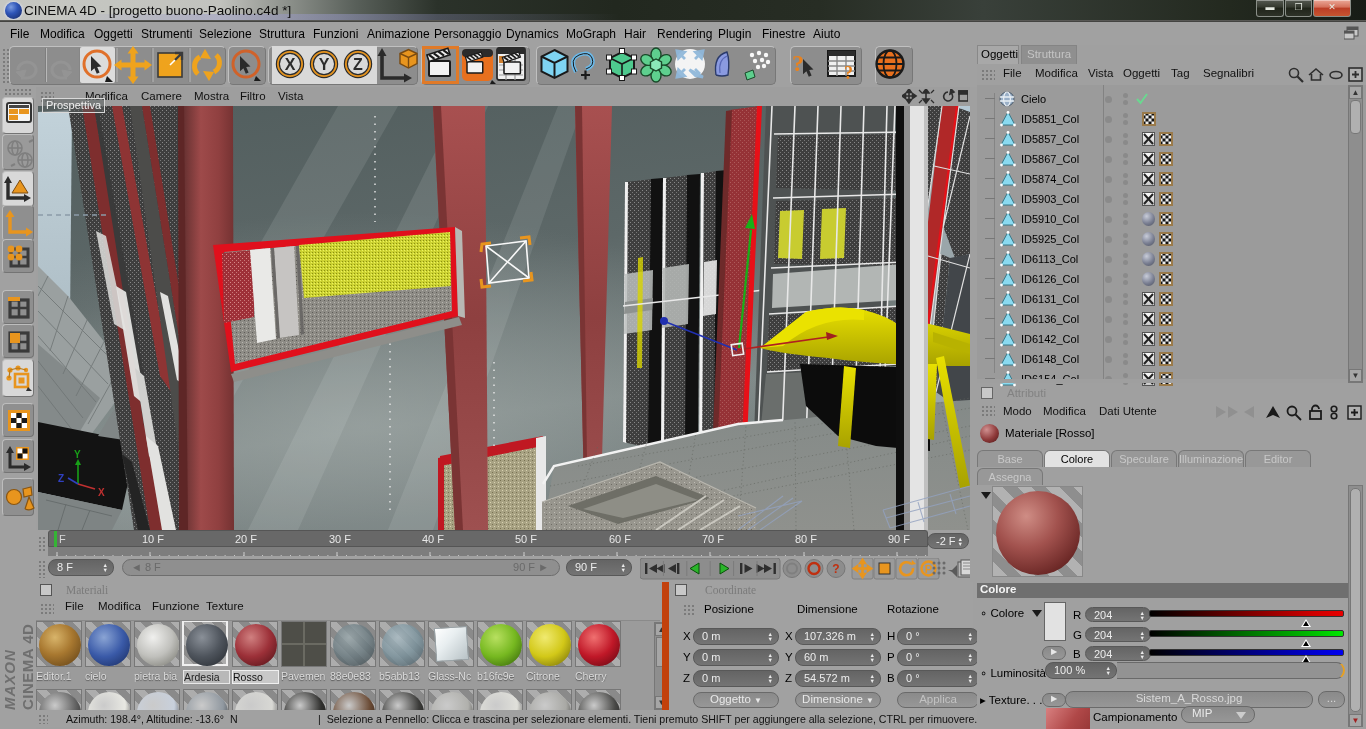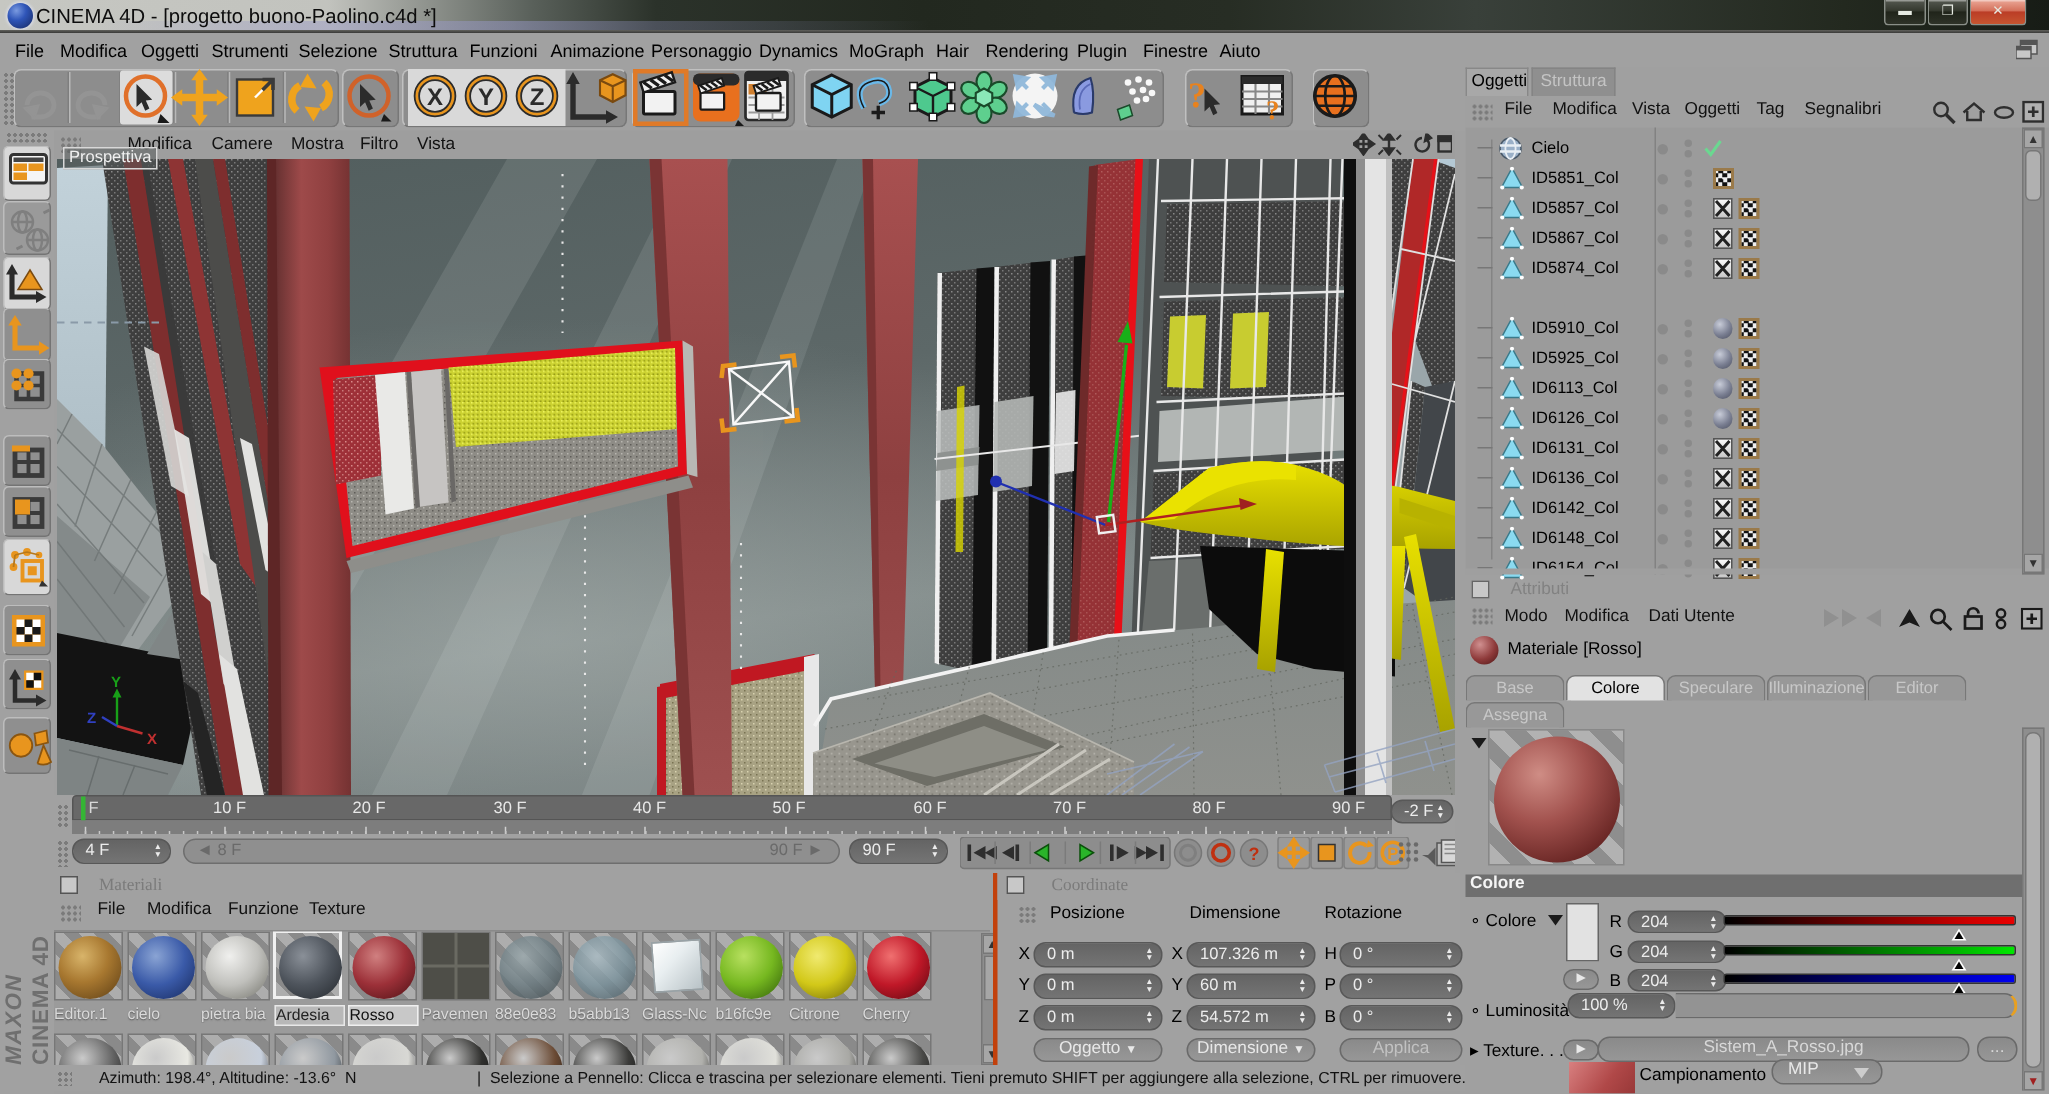--- a/index.html
+++ b/index.html
@@ -37,21 +37,21 @@
 #animbar { left:36px; top:556px; width:934px; height:26px; background:#a1a1a1; }
 .fld { position:absolute; background:linear-gradient(#646464,#747474); border:1px solid #585858; border-radius:8px; color:#ececec; font-size:11px; }
 .fld .v { position:absolute; left:8px; top:1px; white-space:nowrap; }
 .fld .sp { position:absolute; right:5px; top:3px; font-size:5.5px; line-height:5px; color:#ececec; text-align:center; }
 #materials { left:36px; top:582px; width:624px; height:128px; background:#a1a1a1; }
 #mathdr,#coordhdr { position:absolute; left:0; top:0; height:18px; width:100%; background:#a1a1a1; color:#7b7b7b; font-size:11.5px;font-family:Liberation Serif, serif; }
 #matmenu span { position:absolute; top:0px; font-size:11.5px; color:#111; }
 .mtile { position:absolute; width:46px; height:46px; background:repeating-linear-gradient(45deg,#adadad 0 7px,#8a8a8a 7px 14px); border:1px solid #777; }
 .mname { position:absolute; top:48px; left:-1px; width:47px; font-size:10.5px; color:#dadada; text-shadow:0 1px 1px #555; white-space:nowrap; overflow:hidden; }
 .msph { position:absolute; left:2px; top:2px; width:42px; height:42px; border-radius:50%; }
-#coords { left:662px; top:582px; width:311px; height:128px; background:#a1a1a1; border-left:3px solid #c2410c; }
+#coords { left:662px; top:582px; width:311px; height:128px; background:#a1a1a1; border-left:7px solid #c2410c; }
 #coords .clabel { position:absolute; font-size:11.5px; color:#000; }
 #coords .xyz { position:absolute; font-size:11.5px; color:#000; }
 #statusbar { left:36px; top:710px; width:1330px; height:17px; background:#a1a1a1; }
 #statusbar span { position:absolute; top:3px; font-size:10.6px; color:#111; }
 #maxon { left:-36px; top:637px; width:110px; height:36px; transform:rotate(-90deg); transform-origin:center;
   color:#6f6f6f; }
 #maxon .mx { font-style:italic; font-weight:bold; font-size:15px; letter-spacing:1px; }
 #maxon .c4 { font-weight:bold; font-size:15px; letter-spacing:0.5px; }
 #rightpanel { left:977px; top:45px; width:389px; height:682px; background:#a0a0a0; font-size:11.5px; }
 #rp-tabs { position:absolute; left:0; top:0; width:389px; height:19px; background:#a0a0a0; }
@@ -455,21 +455,21 @@
 </g>
       </svg></div>
 <div class="fld" style="left:891px;top:3px;width:42px;height:16px">
       <span class="v">-2 F</span>
       <span class="sp">▲<br>▼</span>
     </div>
 </div>
 <div class="abs" id="animbar">
 <div class="grip" style="left:2px;top:4px;width:8px;height:18px;"></div>
 <div class="fld" style="left:12px;top:3px;width:66px;height:17px">
-      <span class="v">4 F</span>
+      <span class="v">8 F</span>
       <span class="sp">▲<br>▼</span>
     </div>
 <div class="fld" style="left:86px;top:3px;width:438px;height:17px;border-radius:9px;background:#8f8f8f;border-color:#6e6e6e;">
   <span class="v" style="color:#6a6a6a">◄ 8 F</span>
   <span style="position:absolute;right:10px;top:1px;color:#6a6a6a">90 F ►</span>
     </div>
 <div class="fld" style="left:530px;top:3px;width:66px;height:17px">
       <span class="v">90 F</span>
       <span class="sp">▲<br>▼</span>
     </div>
@@ -783,20 +783,36 @@
       </div>
       <div class="orow" style="top:84px">
         <div style="position:absolute;left:8px;top:9px;width:10px;height:1px;background:#777"></div>
         <svg class="icn" style="left:23px;top:2px" width="16" height="16" viewBox="0 0 16 16">
           <path d="M8 1 L15 14 H1 Z" fill="#8adaf0" stroke="#3a7a8a"></path>
           <circle cx="8" cy="1.5" r="1.4" fill="#fff"></circle>
           <circle cx="1.5" cy="14" r="1.4" fill="#fff"></circle>
           <circle cx="14.5" cy="14" r="1.4" fill="#fff"></circle>
         </svg>
         <span class="nm">ID5874_Col</span>
+        <div class="dot1"></div>
+        <div class="dot2"></div>
+        <div class="texX"><svg width="11" height="12" viewBox="0 0 11 12">
+            <path d="M1 1 L10 11 M10 1 L1 11" stroke="#222" stroke-width="2"></path>
+          </svg></div>
+        <div class="texC"></div>
+      </div>
+      <div class="orow" style="top:104px">
+        <div style="position:absolute;left:8px;top:9px;width:10px;height:1px;background:#777"></div>
+        <svg class="icn" style="left:23px;top:2px" width="16" height="16" viewBox="0 0 16 16">
+          <path d="M8 1 L15 14 H1 Z" fill="#8adaf0" stroke="#3a7a8a"></path>
+          <circle cx="8" cy="1.5" r="1.4" fill="#fff"></circle>
+          <circle cx="1.5" cy="14" r="1.4" fill="#fff"></circle>
+          <circle cx="14.5" cy="14" r="1.4" fill="#fff"></circle>
+        </svg>
+        <span class="nm">ID5903_Col</span>
         <div class="dot1"></div>
         <div class="dot2"></div>
         <div class="texX"><svg width="11" height="12" viewBox="0 0 11 12">
             <path d="M1 1 L10 11 M10 1 L1 11" stroke="#222" stroke-width="2"></path>
           </svg></div>
         <div class="texC"></div>
       </div>
       <div class="orow" style="top:124px">
         <div style="position:absolute;left:8px;top:9px;width:10px;height:1px;background:#777"></div>
         <svg class="icn" style="left:23px;top:2px" width="16" height="16" viewBox="0 0 16 16">

